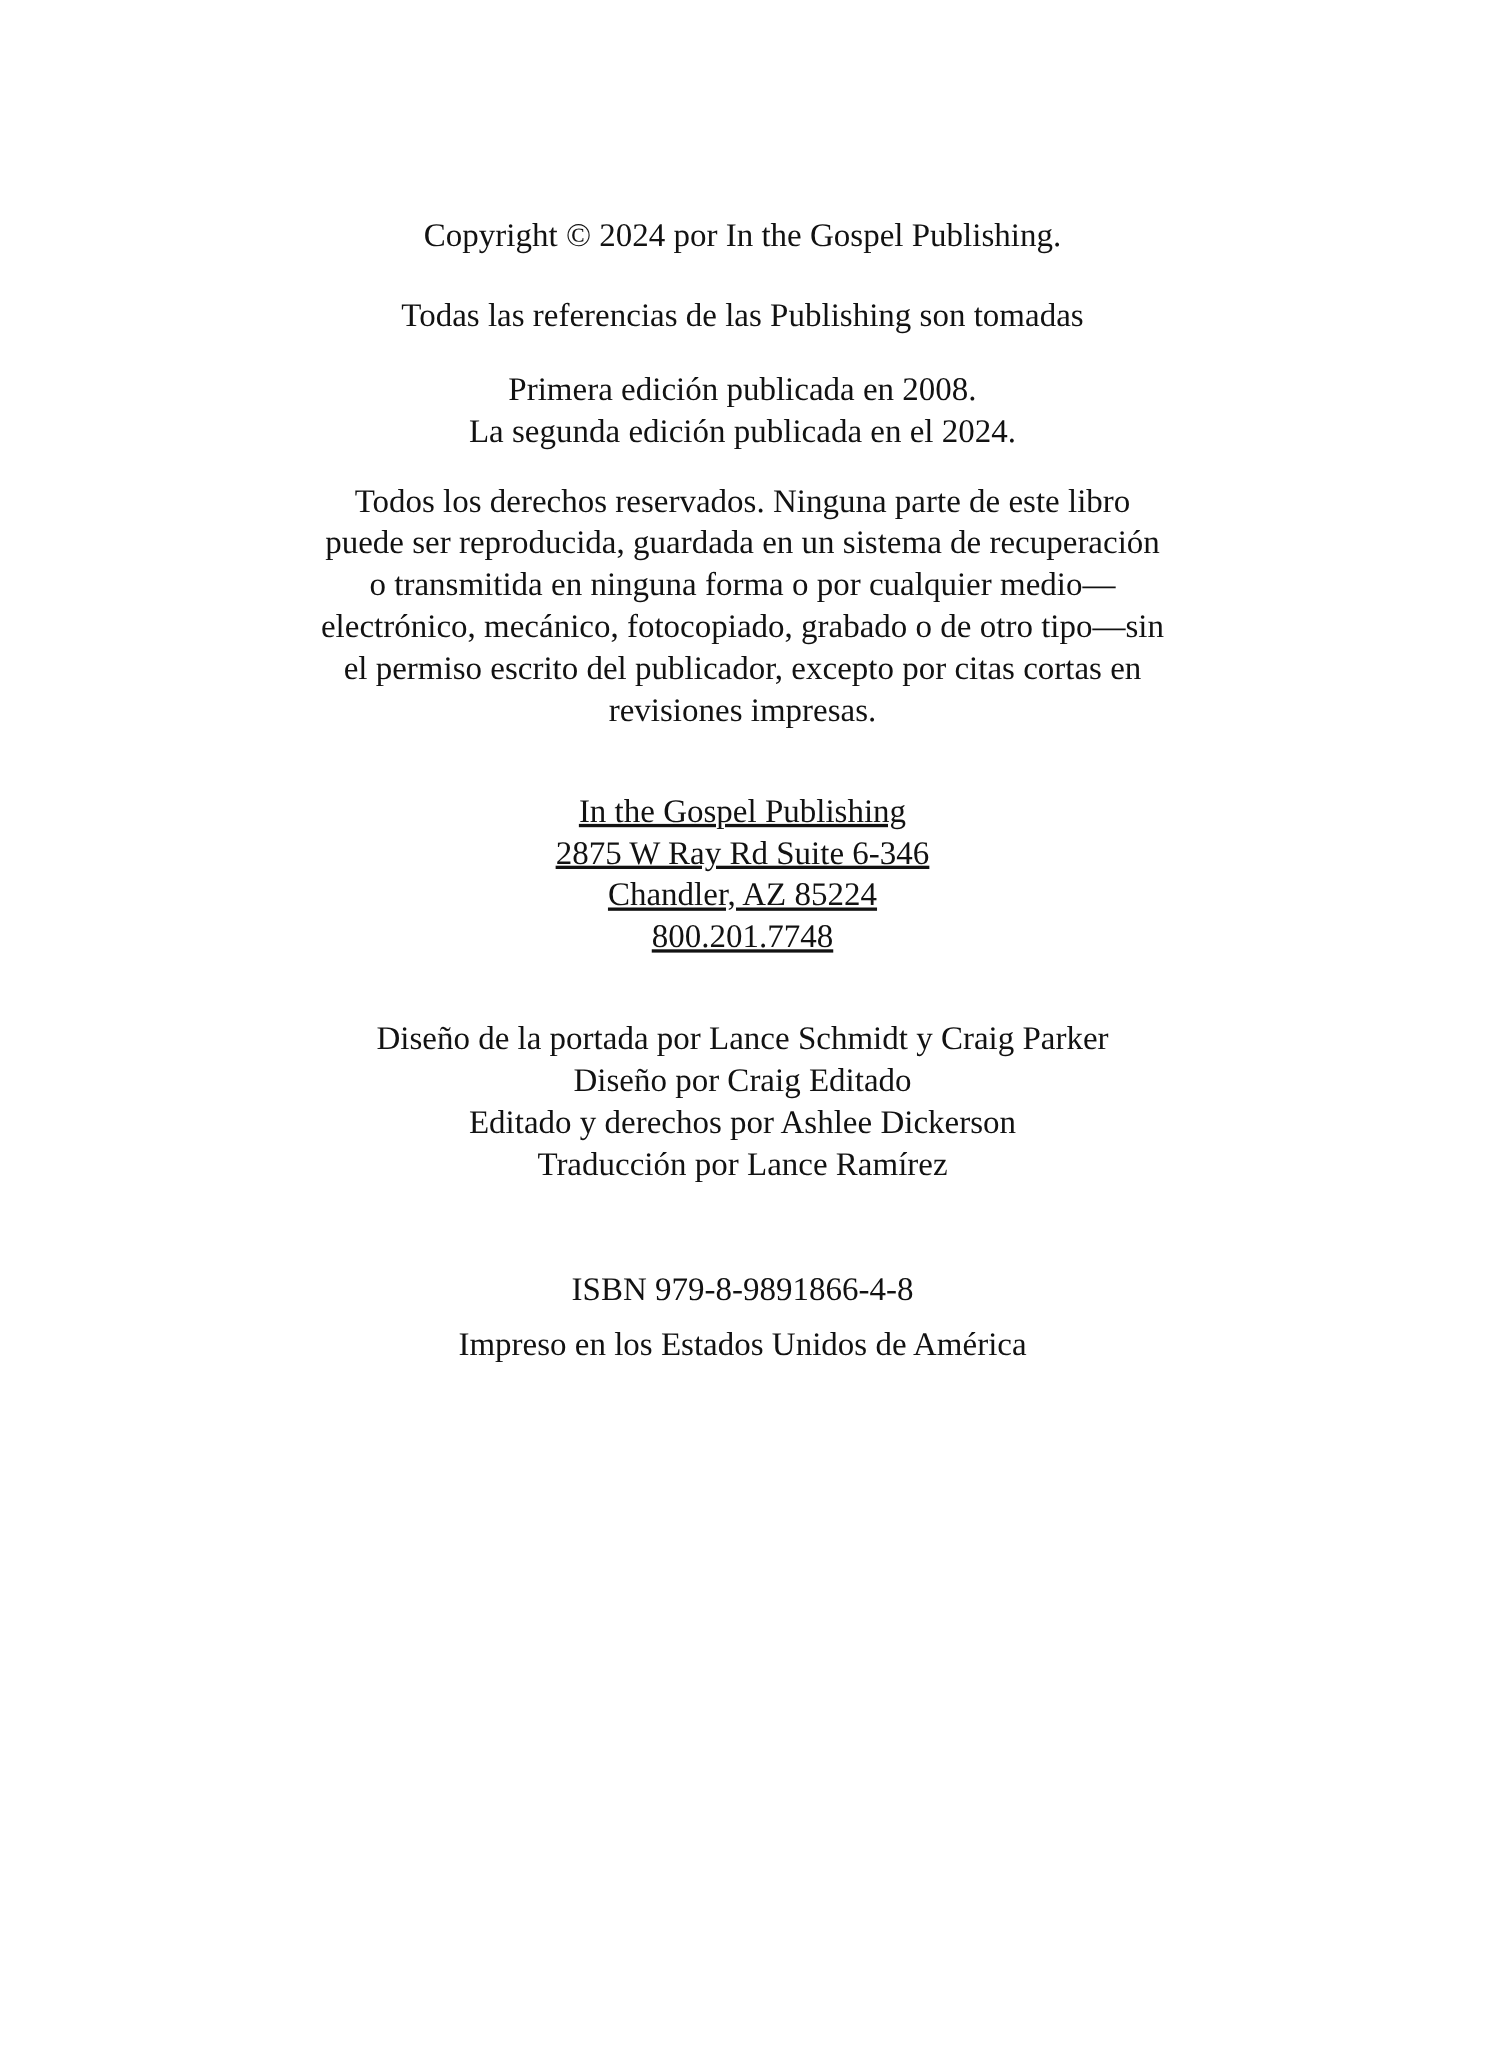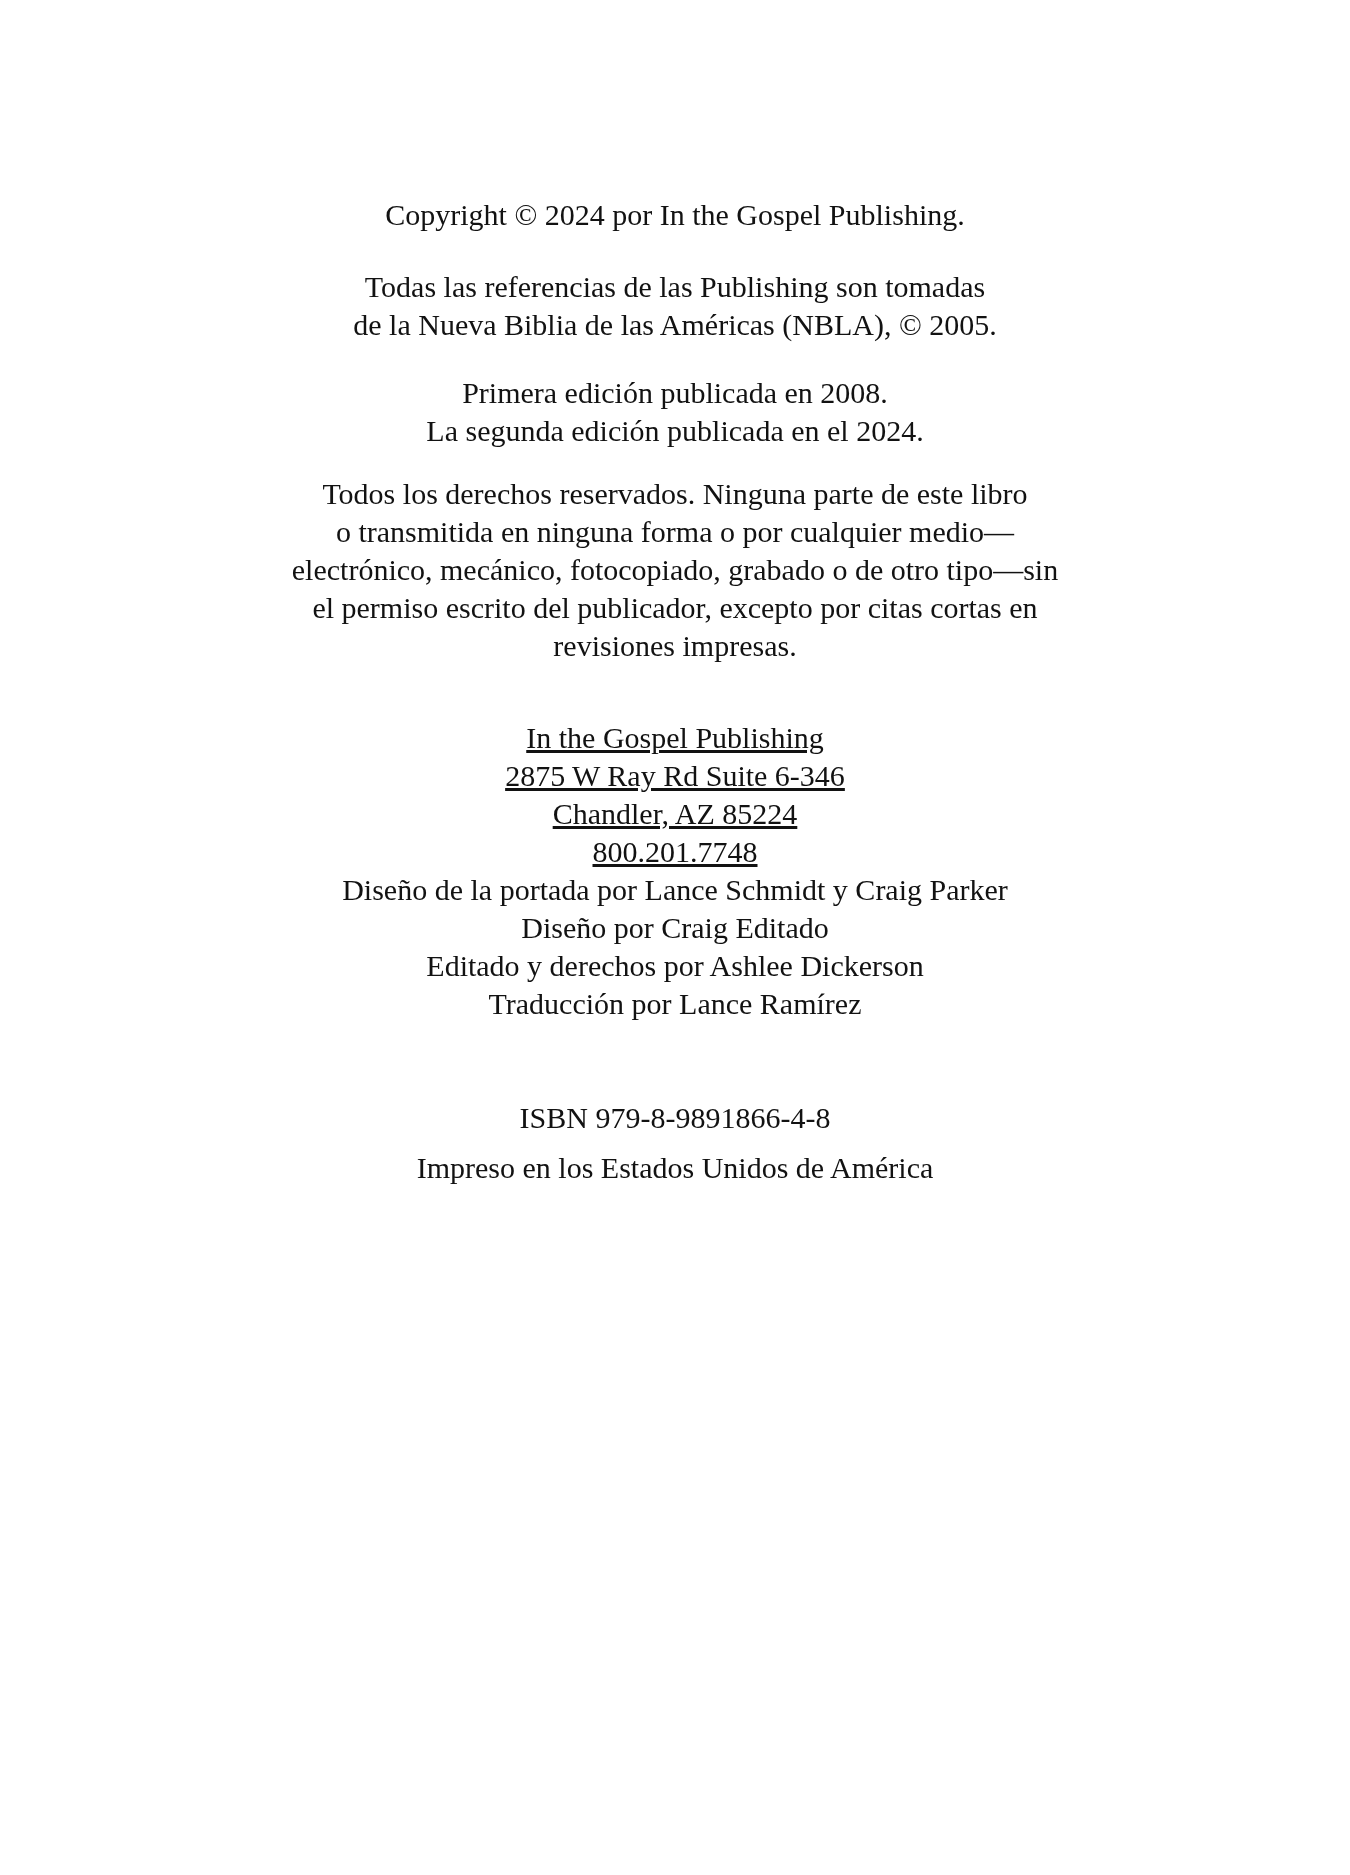--- a/index.html
+++ b/index.html
@@ -20,45 +20,45 @@
     overflow: hidden;
     box-sizing: border-box;
     padding-top: 196px;
   }
   .block { margin: 0 auto; max-width: 1080px; }
   .block div { white-space: nowrap; }
   .gap-sm   { margin-top: 34px; }
   .gap-sm2  { margin-top: 30px; }
   .gap-sm3  { margin-top: 25px; }
   .gap-lg   { margin-top: 54px; text-decoration: underline; }
-  .gap-md   { }
+  .gap-md   { margin-top: 55px; }
   .gap-xl   { margin-top: 76px; }
   .gap-xs   { margin-top: 12px; }
 </style>
 </head>
 <body>
 
 <div class="page">
 
   <div class="block">
     <div>Copyright © 2024 por In the Gospel Publishing.</div>
   </div>
 
   <div class="block gap-sm">
     <div>Todas las referencias de las Publishing son tomadas</div>
-    <div>de la Nueva Biblia de las Américas (NBLA), © 2005.</div>
   </div>
 
   <div class="block gap-sm2">
     <div>Primera edición publicada en 2008.</div>
     <div>La segunda edición publicada en el 2024.</div>
   </div>
 
   <div class="block gap-sm3">
     <div>Todos los derechos reservados. Ninguna parte de este libro</div>
+    <div>puede ser reproducida, guardada en un sistema de recuperación</div>
     <div>o transmitida en ninguna forma o por cualquier medio—</div>
     <div>electrónico, mecánico, fotocopiado, grabado o de otro tipo—sin</div>
     <div>el permiso escrito del publicador, excepto por citas cortas en</div>
     <div>revisiones impresas.</div>
   </div>
 
   <div class="block gap-lg">
     <div>In the Gospel Publishing</div>
     <div>2875 W Ray Rd Suite 6-346</div>
     <div>Chandler, AZ 85224</div>

